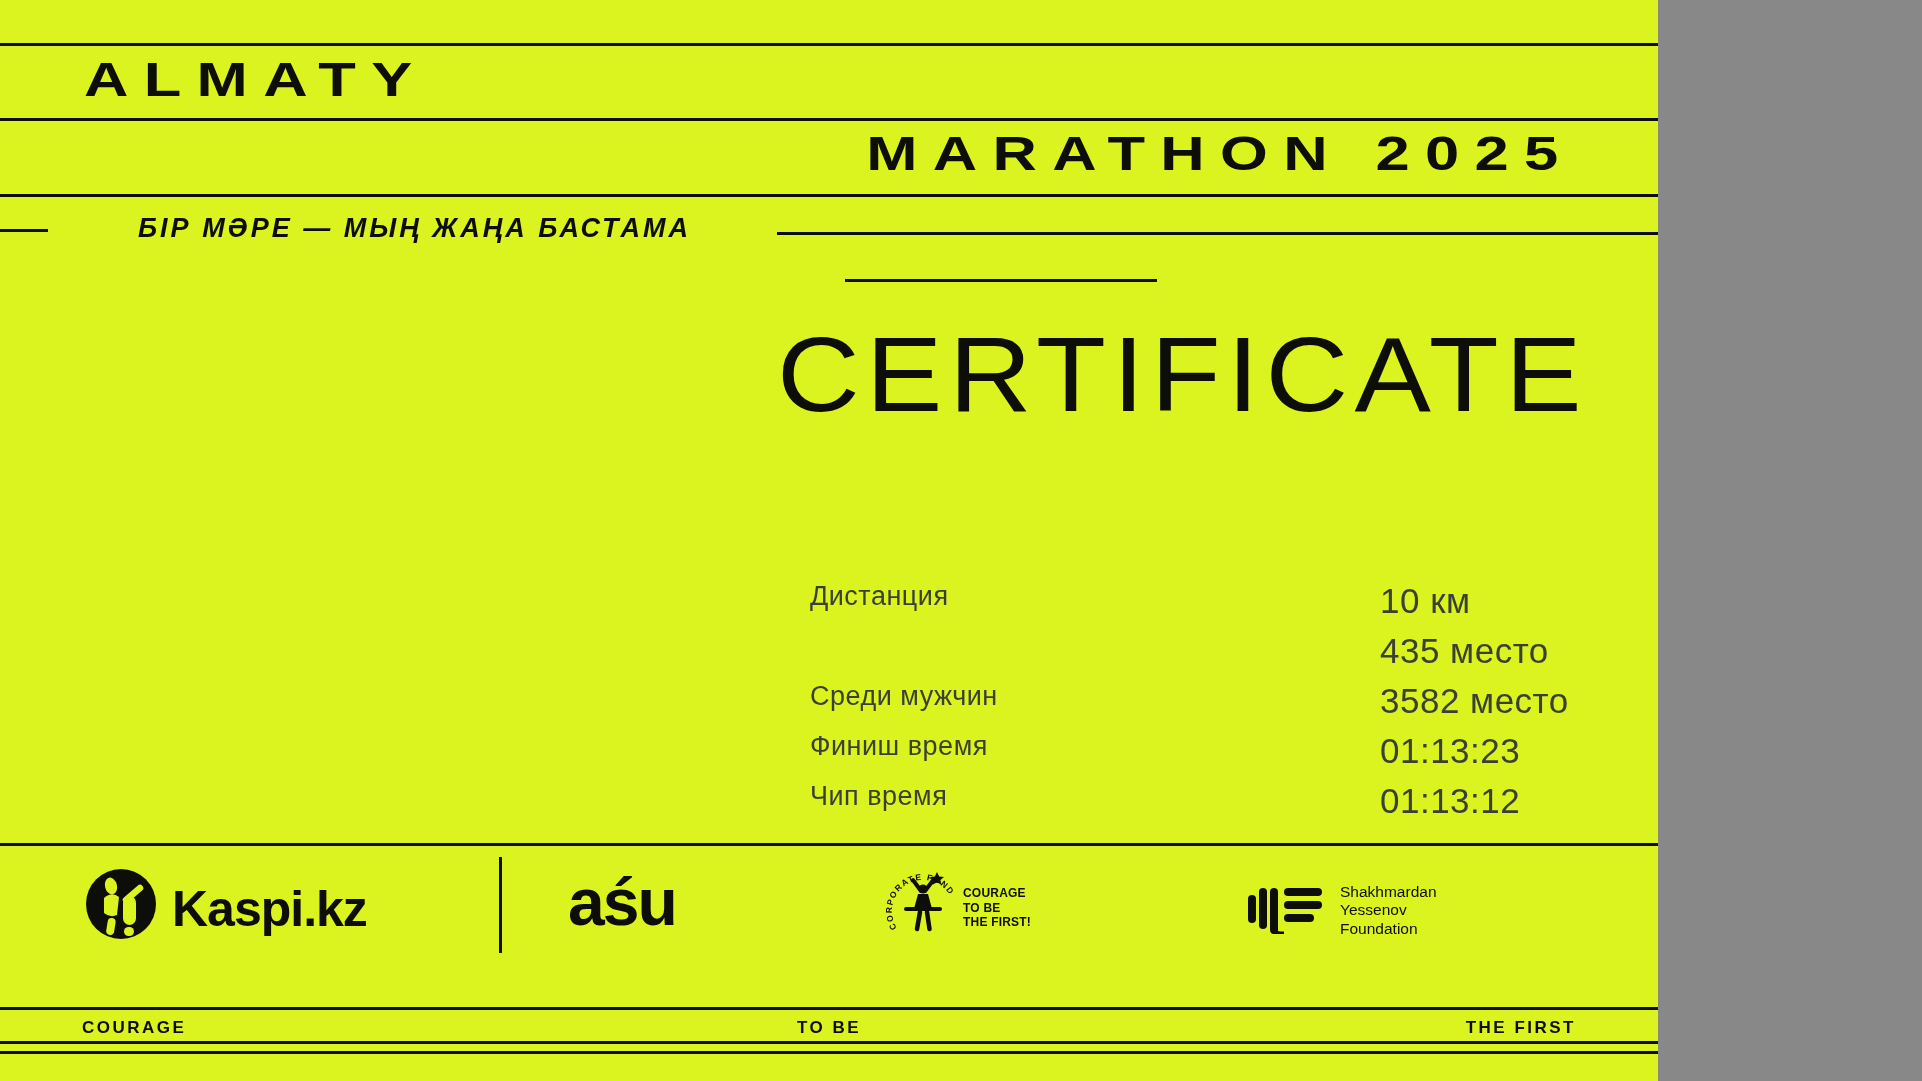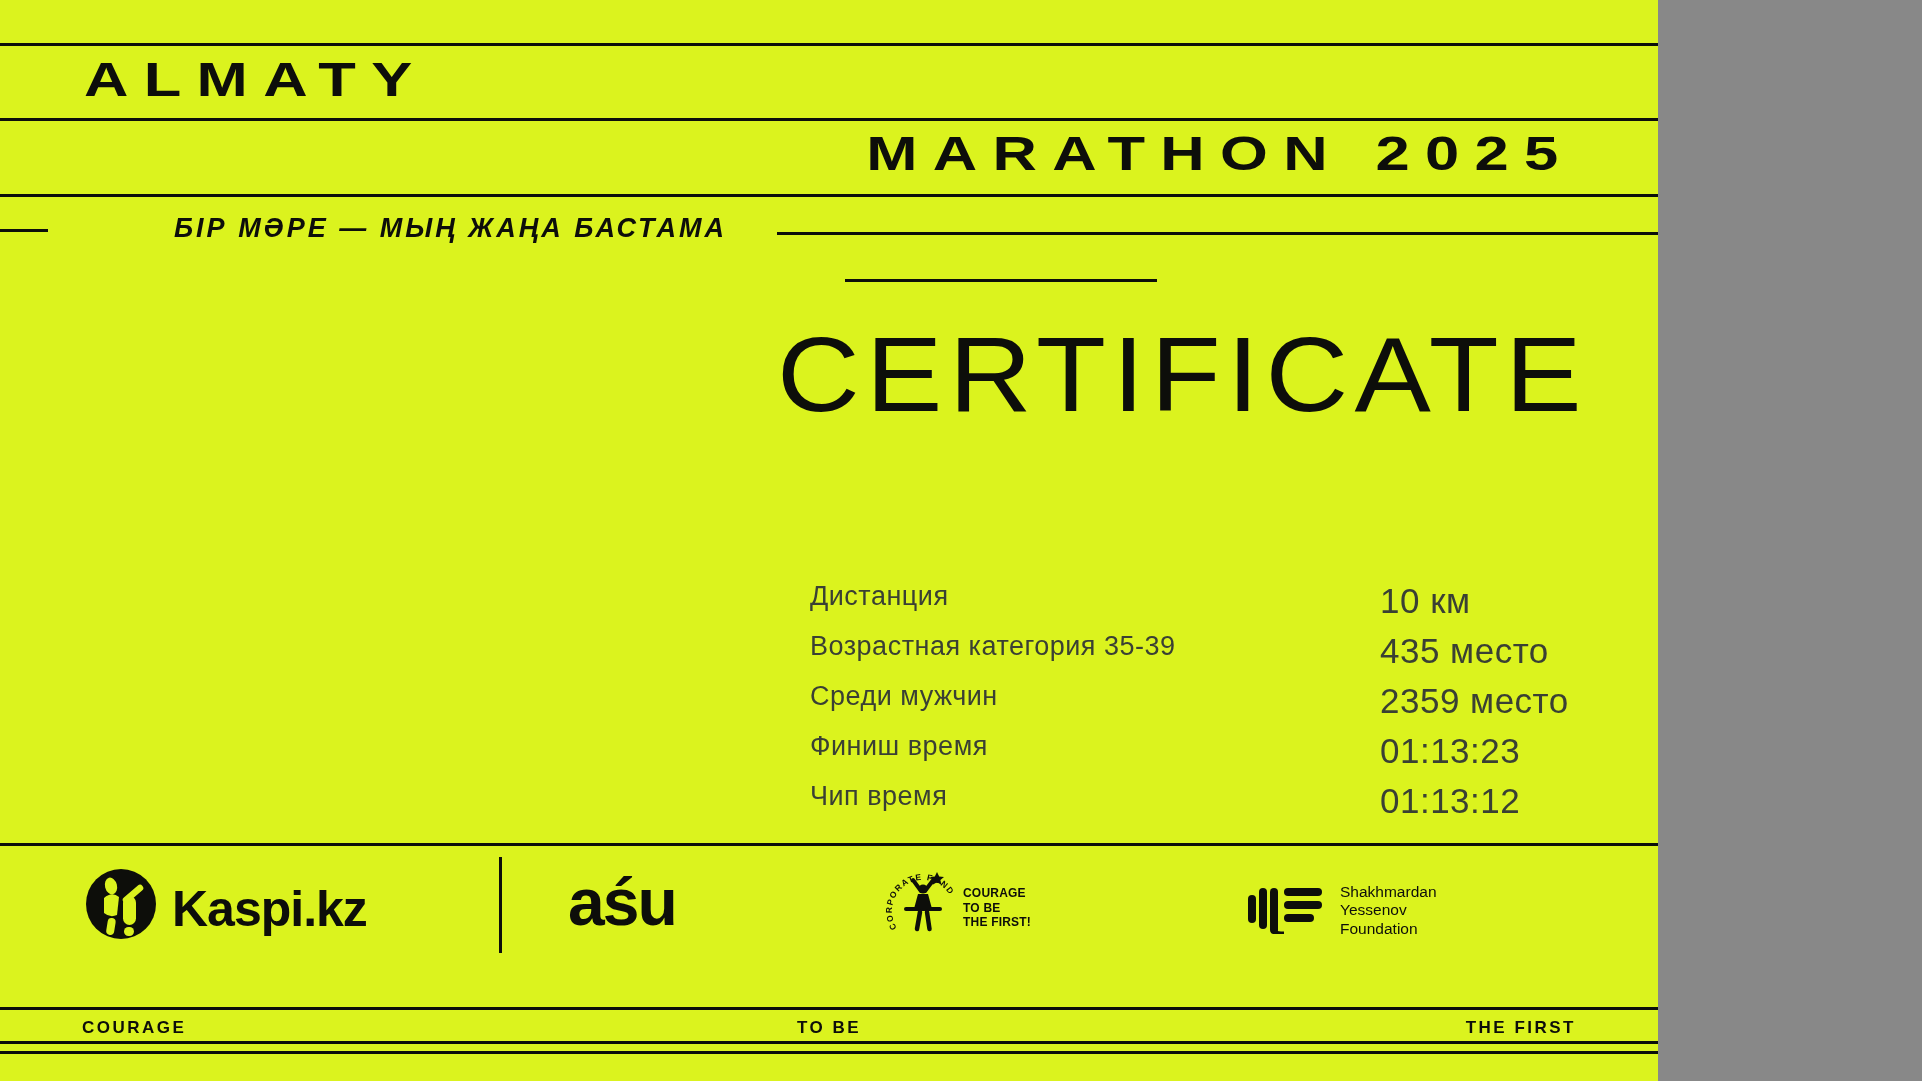--- a/index.html
+++ b/index.html
@@ -74,37 +74,36 @@
 <div class="canvas">
 
   <div class="hline" style="left:0;top:43px;width:1922px;"></div>
   <div class="hline" style="left:0;top:118px;width:1922px;"></div>
   <div class="hline" style="left:0;top:194px;width:1922px;"></div>
 
   <div class="h-big stretch-l" style="left:84px;top:52px;">ALMATY</div>
   <div class="h-big stretch-r" style="right:84px;top:126px;">MARATHON 2025</div>
 
   <div class="hline" style="left:0;top:229px;width:48px;"></div>
-  <div class="slogan" style="left:138px;top:213px;margin-left:36px;">БІР МӘРЕ — МЫҢ ЖАҢА БАСТАМА</div>
+  <div class="slogan" style="left:138px;top:213px;">БІР МӘРЕ — МЫҢ ЖАҢА БАСТАМА</div>
   <div class="hline" style="left:777px;top:232px;width:1145px;"></div>
 
   <div class="hline" style="left:845px;top:279px;width:312px;"></div>
   <div class="hline" style="left:1838px;top:279px;width:84px;"></div>
 
   <div class="cert-title">CERTIFICATE</div>
 
 
   <div class="res-label" style="top:581px;">Дистанция</div>
   <div class="res-value" style="top:581px;">10 км</div>
 
-  <div class="res-label" style="top:631px;">Возрастная категория 35-39</div>
   <div class="res-value" style="top:631px;">435 место</div>
 
   <div class="res-label" style="top:681px;">Среди мужчин</div>
-  <div class="res-value" style="top:681px;">2359 место</div>
+  <div class="res-value" style="top:681px;">3582 место</div>
 
   <div class="res-label" style="top:731px;">Финиш время</div>
   <div class="res-value" style="top:731px;">01:13:23</div>
 
   <div class="res-label" style="top:781px;">Чип время</div>
   <div class="res-value" style="top:781px;">01:13:12</div>
 
   <div class="hline" style="left:0;top:843px;width:1922px;"></div>
 
   <svg style="position:absolute;left:84px;top:867px;" width="74" height="74" viewBox="0 0 74 74">

